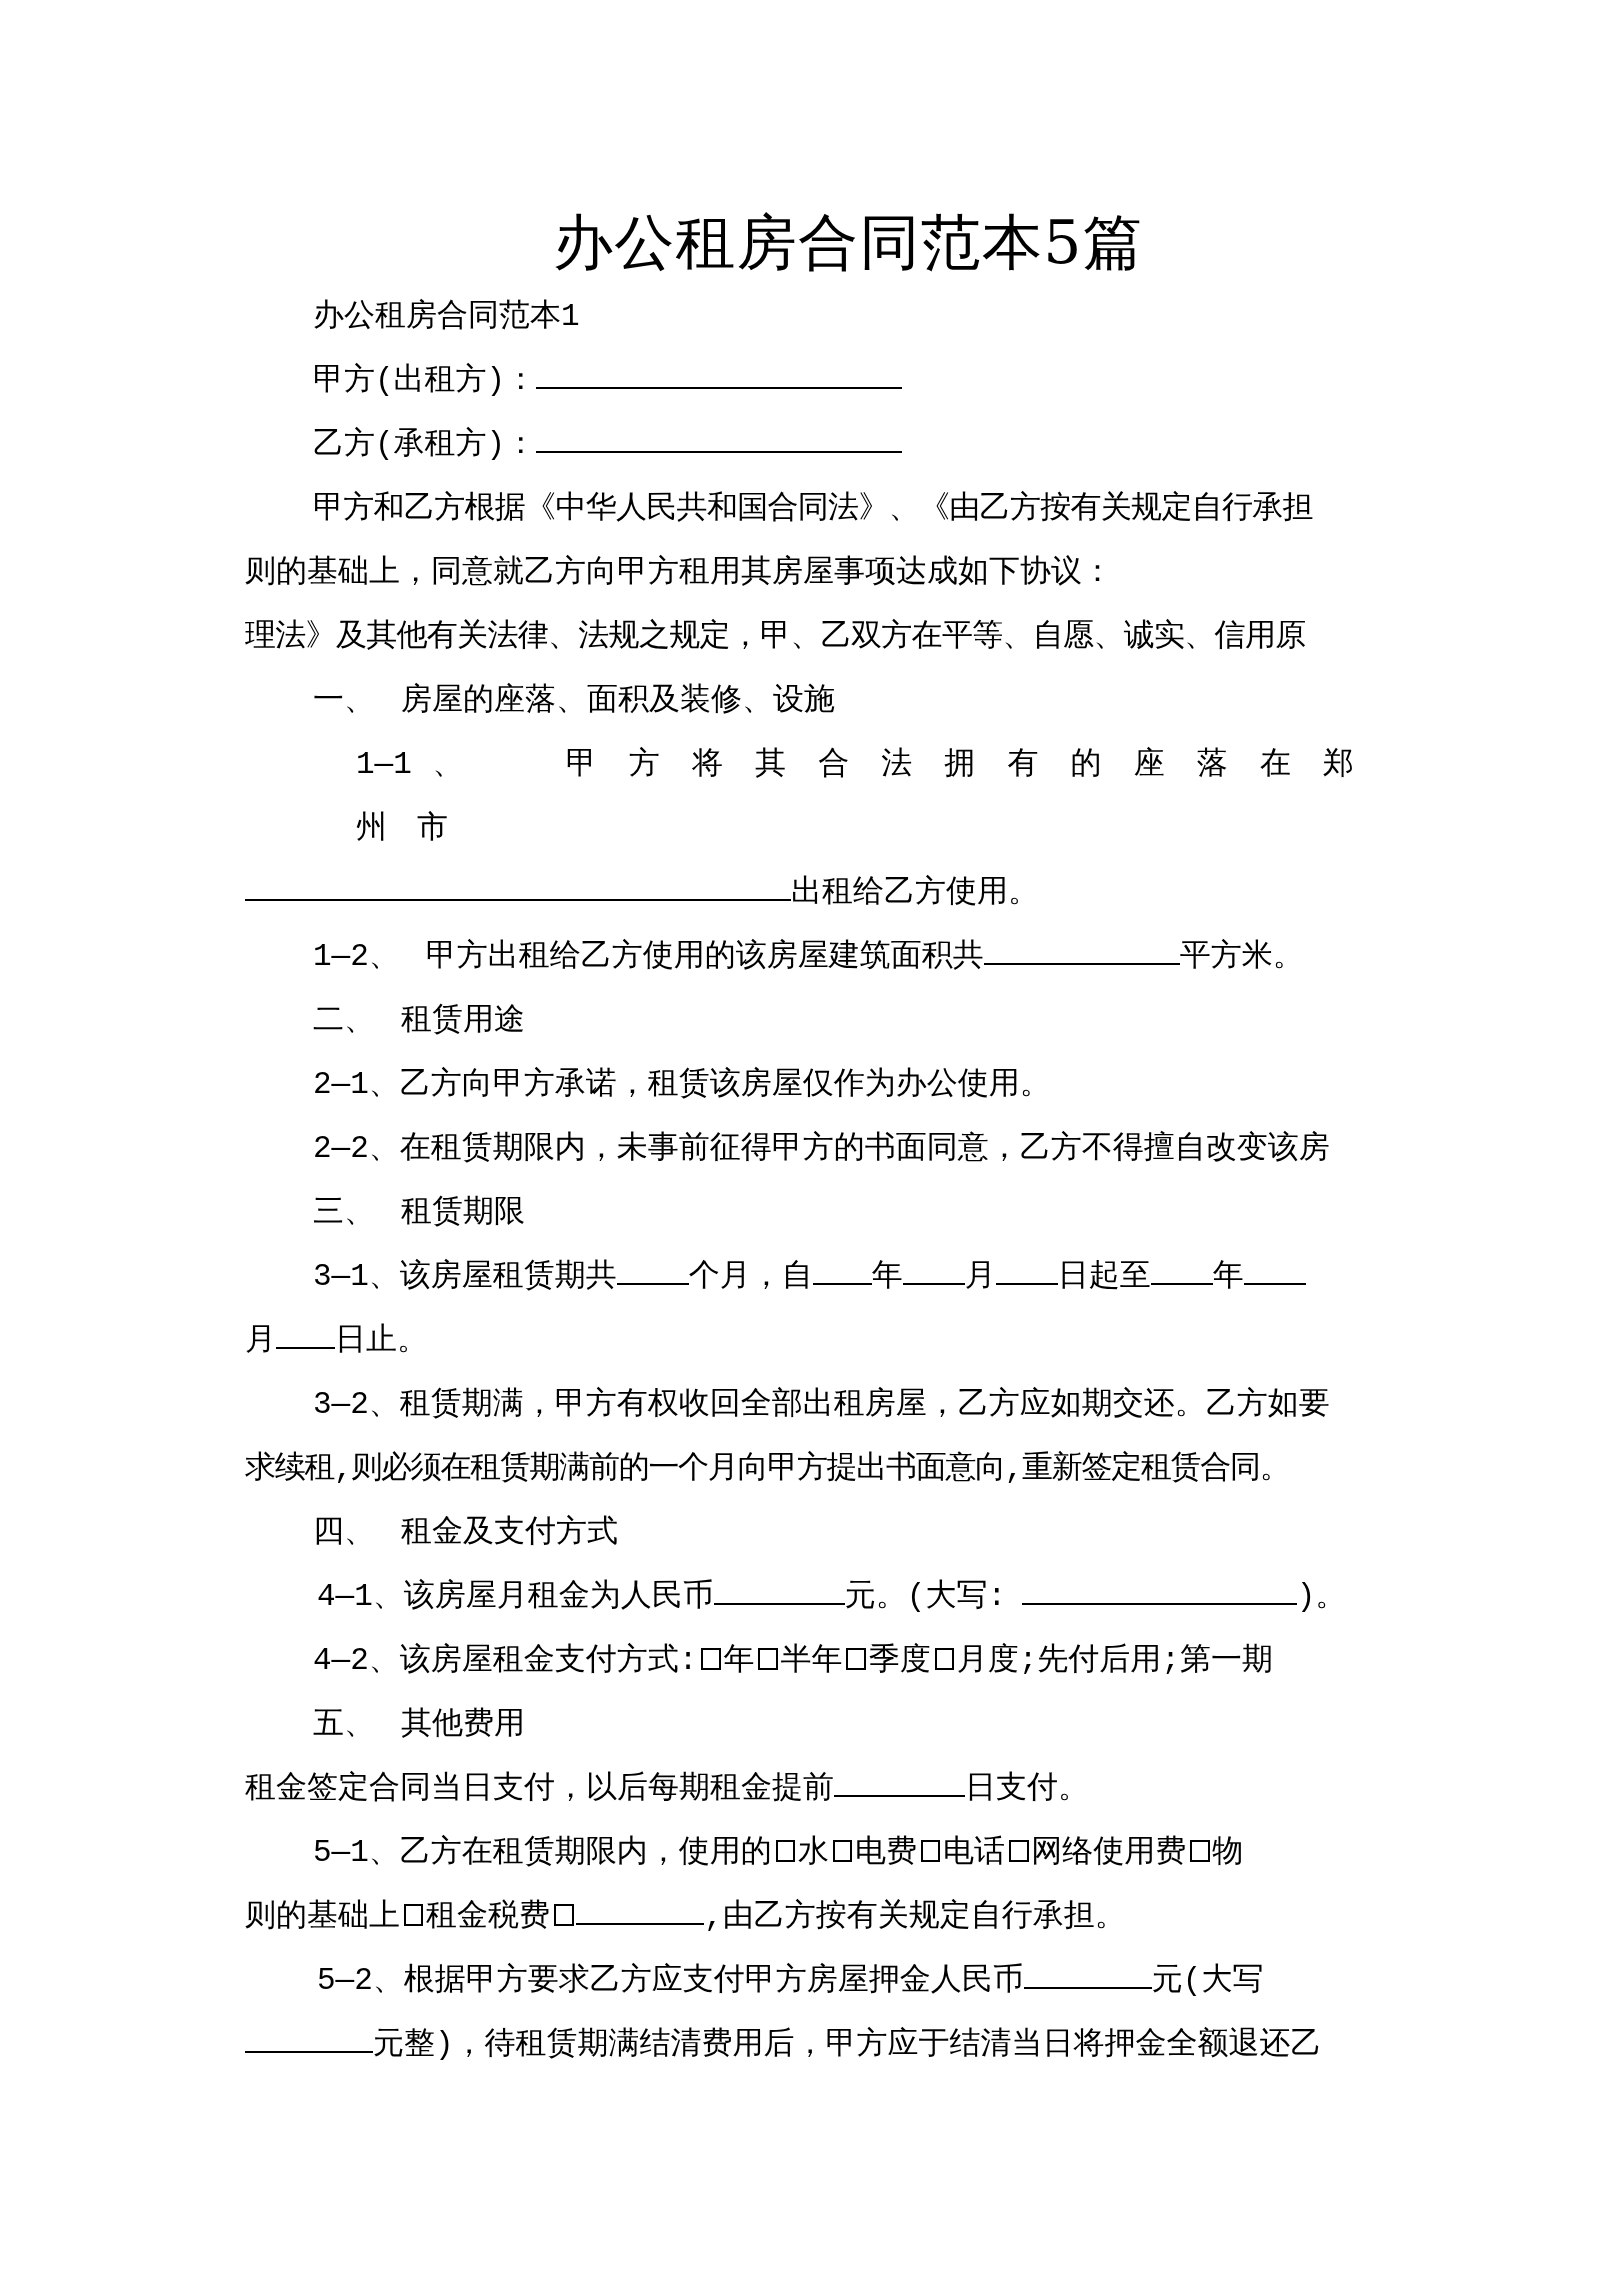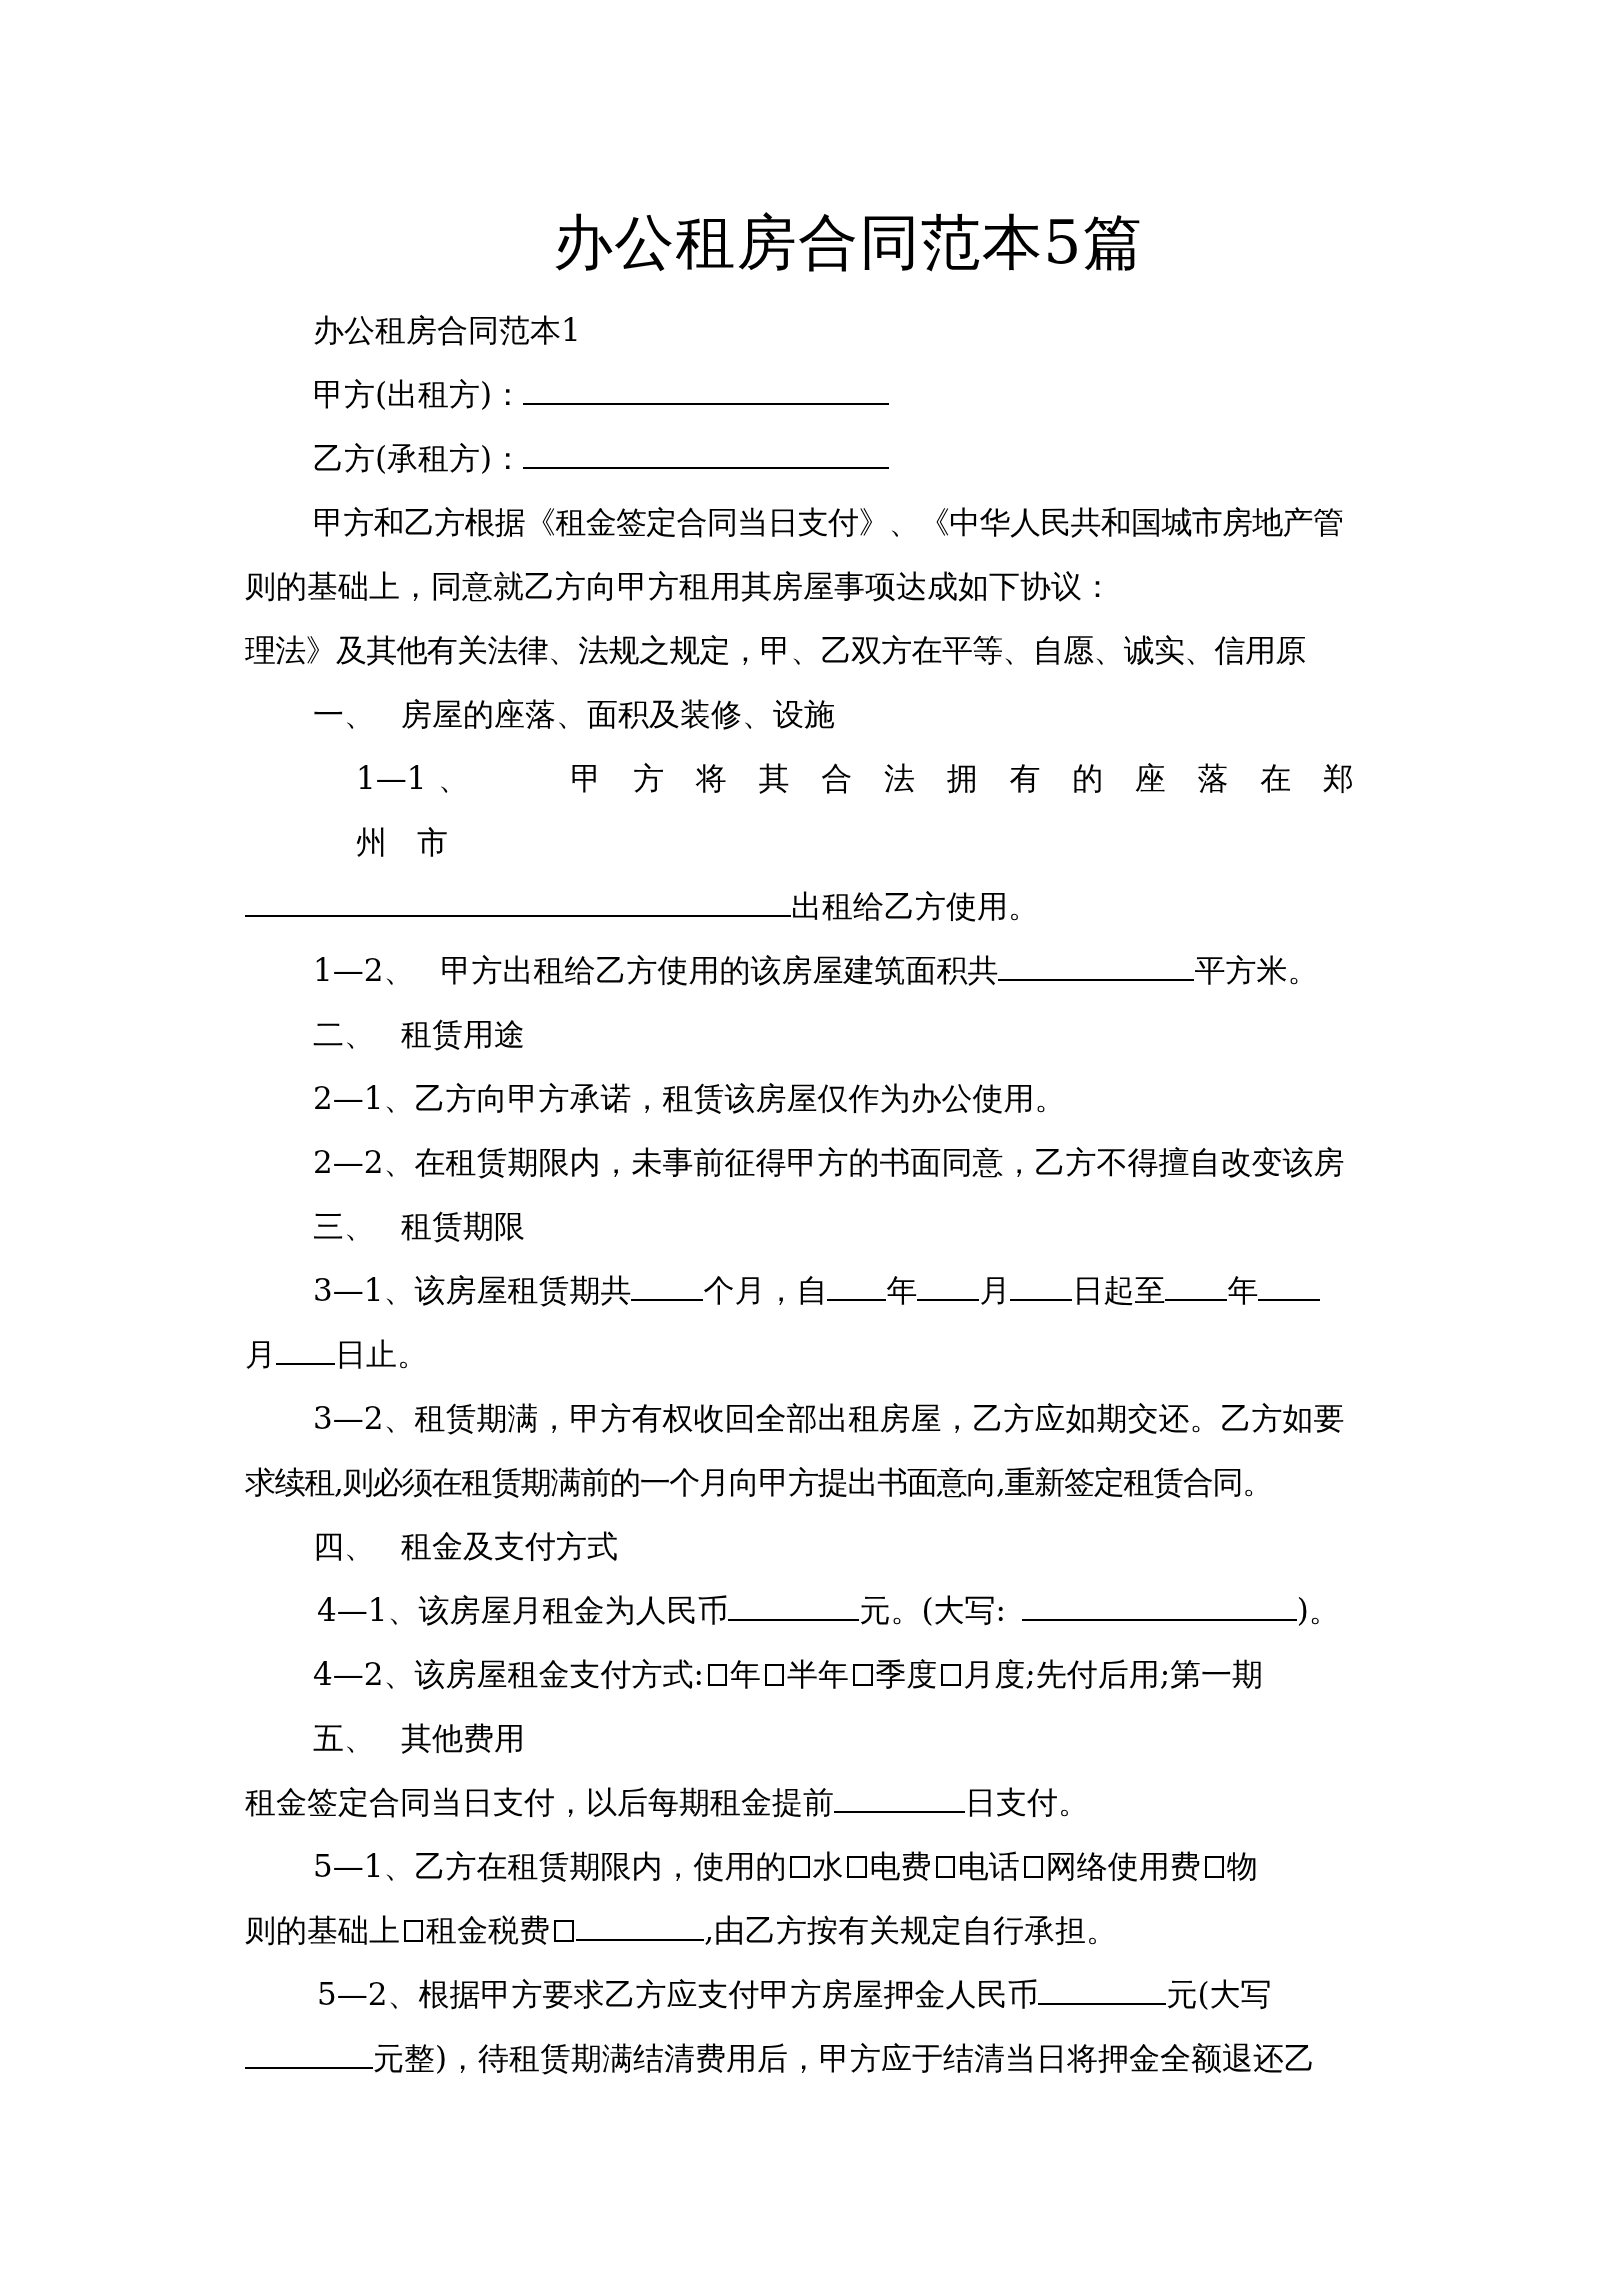--- a/index.html
+++ b/index.html
@@ -1,21 +1,21 @@
 <!DOCTYPE html>
 <html style="font-size:10.5px"><head>
   <meta charset="utf-8">
   <style>
     html, body { margin: 0; padding: 0; background: #ffffff; }
     body { width: 1623px; height: 2295px; position: relative; overflow: hidden;
       font-family: "DejaVu Serif", "Liberation Serif", serif; color: #000; }
     .page { position: absolute; left: 0; top: 0; width: 1623px; height: 2295px; background: #fff; }
     .title { position: absolute; left: 0; width: 1623px; top: 196px; text-align: center;
       font-size: 60px; line-height: 92px; letter-spacing: 1.3px; font-weight: normal; padding-left: 37px; }
-    .content { position: absolute; left: 245px; top: 298px; width: 1139px; }
+    .content { position: absolute; left: 245px; top: 285px; width: 1139px; font-family: Liberation Mono, monospace; }
     .p { font-size: 31px; line-height: 64px; margin: 0; white-space: normal; text-align: justify; }
     .ind { text-indent: 68px; }
     .blank { display: inline-block; border-bottom: 2px solid #000; height: 26px; vertical-align: baseline; }
     .box { display: inline-block; width: 19.6px; height: 22px; border: 2px solid #000;
       box-sizing: border-box; vertical-align: -1.3px; margin: 0 2.6px 0 3.9px; }
     .spread { letter-spacing: 30px; }
     .gap { display: inline-block; width: 26px; }
   </style>
 </head>
 <body>
@@ -26,21 +26,21 @@
   <div class="content">
     <p class="p ind">办公租房合同范本1</p>
 
     <p class="p ind">
       <span>甲方(出租方)：</span><span class="blank" style="width:366px"></span>
     </p>
     <p class="p ind">
       <span>乙方(承租方)：</span><span class="blank" style="width:366px"></span>
     </p>
 
-    <p class="p ind" style="letter-spacing:-0.7px">甲方和乙方根据《租金签定合同当日支付》、《中华人民共和国城市房地产管</p>
+    <p class="p ind" style="letter-spacing:-0.7px">甲方和乙方根据《中华人民共和国合同法》、《由乙方按有关规定自行承担</p>
     <p class="p">则的基础上，同意就乙方向甲方租用其房屋事项达成如下协议：</p>
     <p class="p" style="letter-spacing:-0.7px">理法》及其他有关法律、法规之规定，甲、乙双方在平等、自愿、诚实、信用原</p>
 
     <p class="p ind">
       <span>一、</span><span class="gap"></span><span>房屋的座落、面积及装修、设施</span>
     </p>
 
     <p class="p" style="padding-left:111px">
       <span>1—1 、</span><span style="display:inline-block;width:98px"></span><span class="spread">甲方将其合法拥有的座落在郑州市</span>
     </p>

